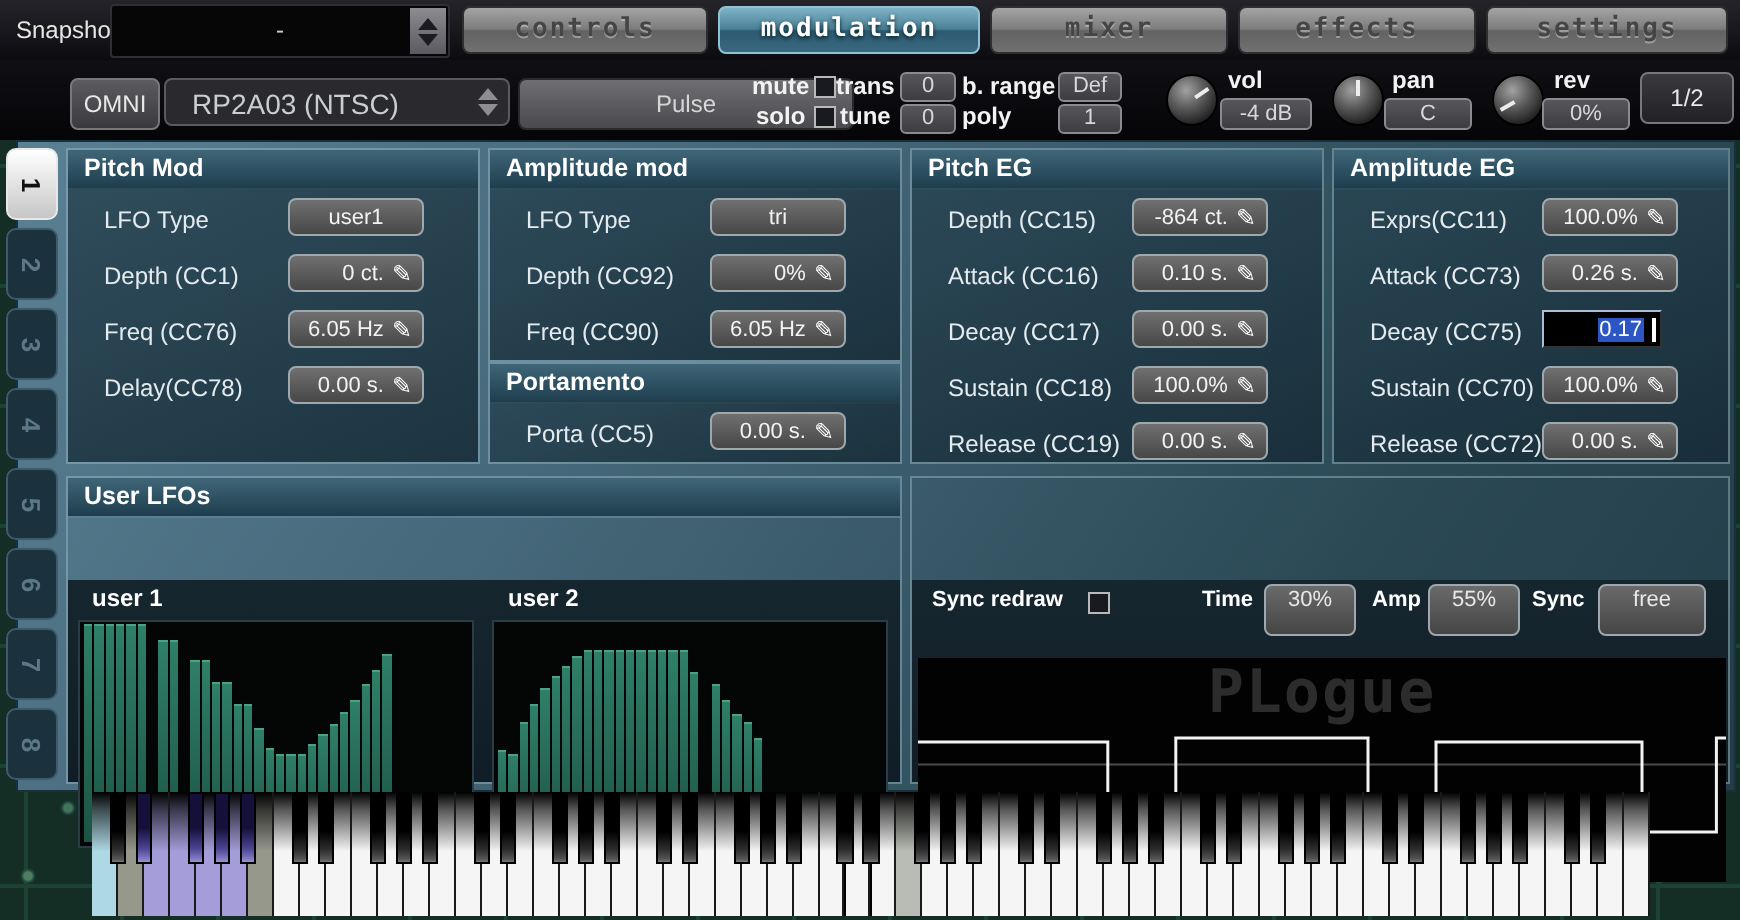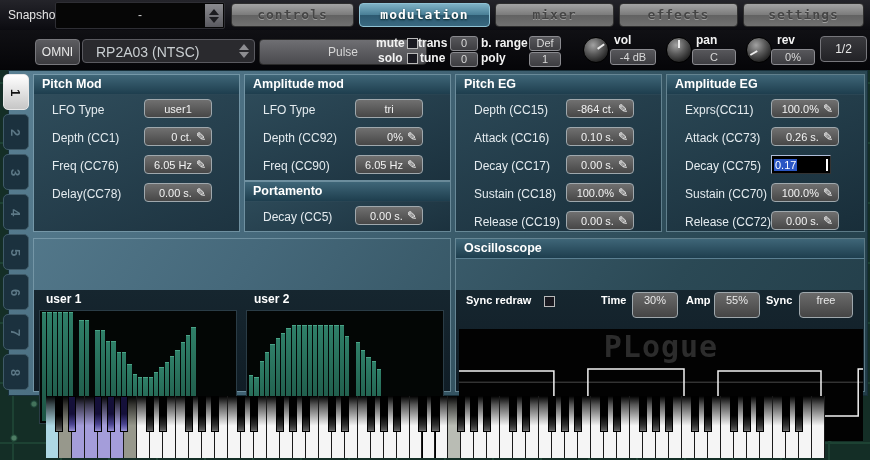--- a/index.html
+++ b/index.html
@@ -48,21 +48,21 @@
     background:linear-gradient(#3f6678,#1e3e4e);border-bottom:1px solid #5b7f91;}
   .sec-body{position:absolute;left:0;right:0;top:19px;bottom:0;background:linear-gradient(160deg,rgba(40,68,82,0.85),rgba(22,42,54,0.85));}
   .sec-body.dark{background:linear-gradient(#16262f,#101d26);margin-top:32px;}
   .frow{position:absolute;left:0;width:100%;height:26px;}
   .flabel{position:absolute;left:18px;top:4px;color:#e4ebef;font-size:12px;}
   .ffield{position:absolute;left:110px;top:0;width:68px;height:19px;box-sizing:border-box;
     background:linear-gradient(#707070,#474747);border:1px solid #9fa8ad;border-radius:4px;
     color:#f2f2f2;font-size:11px;display:flex;align-items:center;justify-content:flex-end;padding:0 5px;gap:4px;}
   .ffield.center{justify-content:center;}
   .pencil{color:#fff;font-size:12px;line-height:1;}
-  .ffield.editing{width:60px;background:#000;border:1px solid #333;border-top:1px solid #aebcd8;border-left:1px solid #aebcd8;border-radius:0;justify-content:space-between;padding:0 2px;}
+  .ffield.editing{width:60px;background:#000;border:1px solid #333;border-top:1px solid #aebcd8;border-left:1px solid #aebcd8;border-radius:0;justify-content:flex-end;padding:0 2px;}
   .sel{background:#2b56c4;color:#fff;padding:0 1px;}
   .caret{display:inline-block;width:2px;height:12px;background:#fff;}
   
   .lfo-title{position:absolute;top:2px;color:#fff;font-weight:bold;font-size:12px;}
   .lfo-panel{position:absolute;top:20px;width:198px;height:114px;background:#030605;border:1px solid #2a3c46;box-sizing:border-box;display:flex;align-items:flex-end;padding:2px;}
   .lfo-slot{flex:1;height:100%;display:flex;align-items:flex-end;padding-right:1px;box-sizing:border-box;}
   .lfo-bar{width:100%;background:linear-gradient(180deg,#2f7f68,#1c5444);border-top:1px solid #49a286;}
   
   .osc-lbl{position:absolute;top:4px;color:#fff;font-weight:bold;font-size:11px;text-align:center;}
   .osc-box{position:absolute;top:2px;height:26px;box-sizing:border-box;background:linear-gradient(#6a6a6a,#454545);border:1px solid #9fa8ad;border-radius:4px;color:#e8e8e8;font-size:11px;text-align:center;line-height:15px;}
@@ -225,21 +225,21 @@
             <span class="pencil">✎</span>
           </div>
       </div>
     </div>
   </div>
 
   <div class="section" style="left:244px;top:181px;width:207px;height:51px">
     <div class="sec-header">Portamento</div>
     <div class="sec-body">
       <div class="frow" style="top:5px">
-        <span class="flabel">Decay (CC5)</span>
+        <span class="flabel">Porta (CC5)</span>
         <div class="ffield">
             <span>0.00 s.</span>
             <span class="pencil">✎</span>
           </div>
       </div>
     </div>
   </div>
 
   <div class="section" style="left:455px;top:74px;width:207px;height:158px">
     <div class="sec-header">Pitch EG</div>
@@ -317,20 +317,21 @@
         <span class="flabel">Release (CC72)</span>
         <div class="ffield" style="left:104px">
             <span>0.00 s.</span>
             <span class="pencil">✎</span>
           </div>
       </div>
     </div>
   </div>
 
   <div class="section" style="left:33px;top:238px;width:418px;height:154px">
+    <div class="sec-header">User LFOs</div>
     <div class="sec-body dark">
       <span class="lfo-title" style="left:12px">user 1</span>
       <span class="lfo-title" style="left:220px">user 2</span>
       <div class="lfo-panel" style="left:5px" id="lfo1-bars">
           <div class="lfo-slot">
             <div class="lfo-bar" style="height: 100%;"></div>
           </div>
           <div class="lfo-slot">
             <div class="lfo-bar" style="height: 100%;"></div>
           </div>
@@ -502,21 +503,20 @@
           <div class="lfo-slot"></div>
           <div class="lfo-slot"></div>
           <div class="lfo-slot"></div>
           <div class="lfo-slot"></div>
           <div class="lfo-slot"></div>
         </div>
     </div>
   </div>
 
   <div class="section" style="left:455px;top:238px;width:410px;height:154px">
-    <div class="sec-header">Oscilloscope</div>
     <div class="sec-body dark">
       <span class="osc-lbl" style="left:10px">Sync redraw</span>
       <div class="abs chk" style="left:88px;top:6px"></div>
       <span class="osc-lbl" style="left:145px">Time</span>
       <div class="osc-box" style="left:176px;width:46px">30%</div>
       <span class="osc-lbl" style="left:230px">Amp</span>
       <div class="osc-box" style="left:258px;width:46px">55%</div>
       <span class="osc-lbl" style="left:310px">Sync</span>
       <div class="osc-box" style="left:343px;width:54px">free</div>
       <div id="osc-display">

